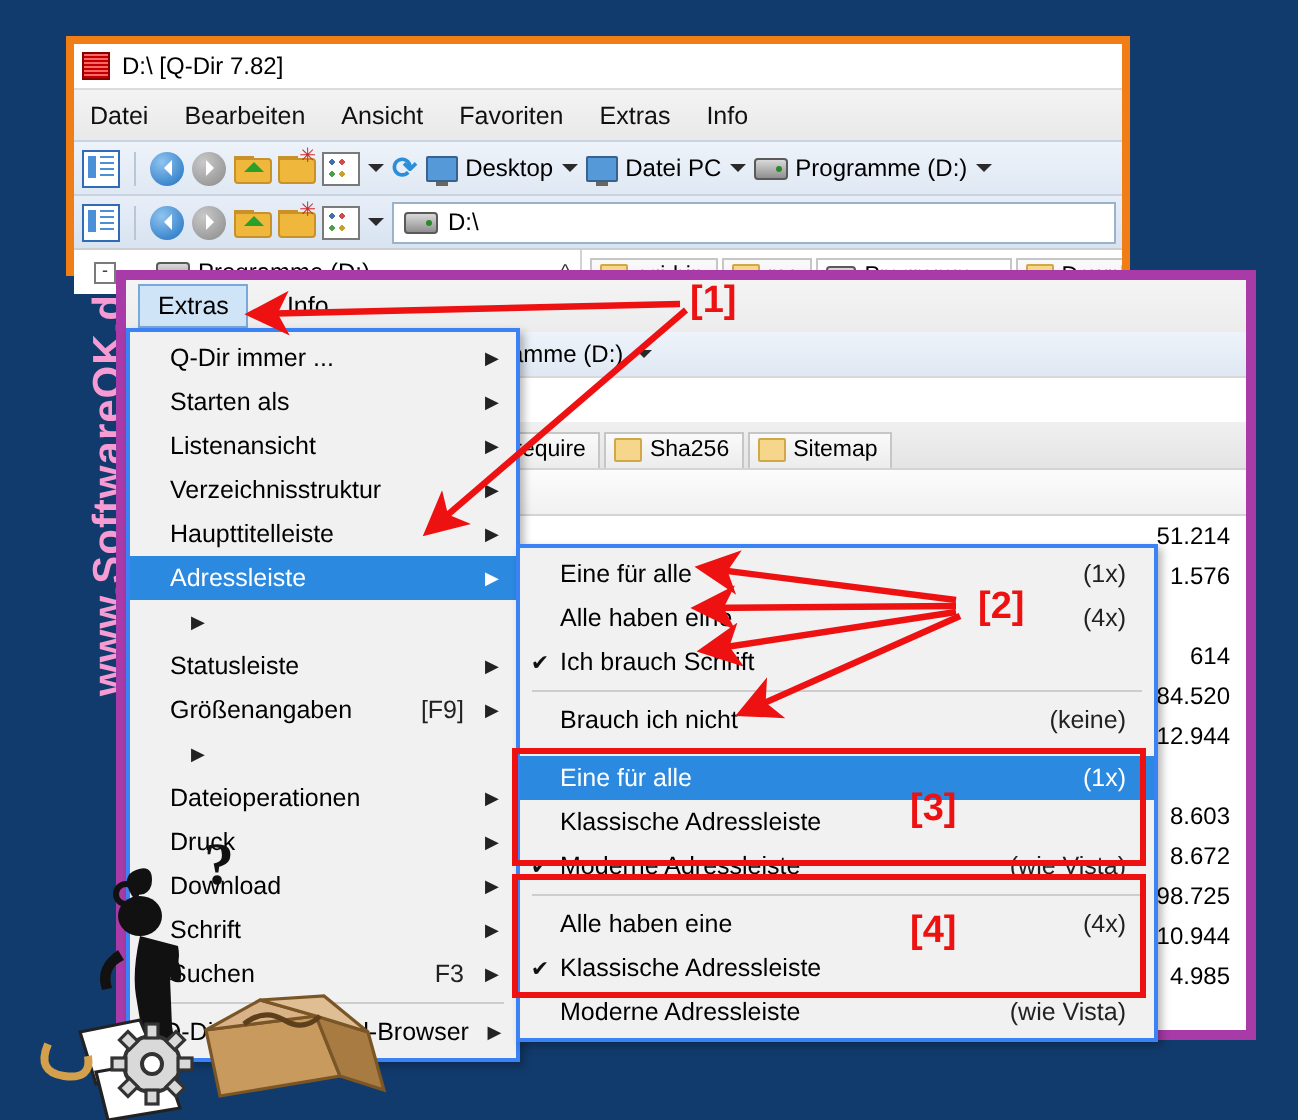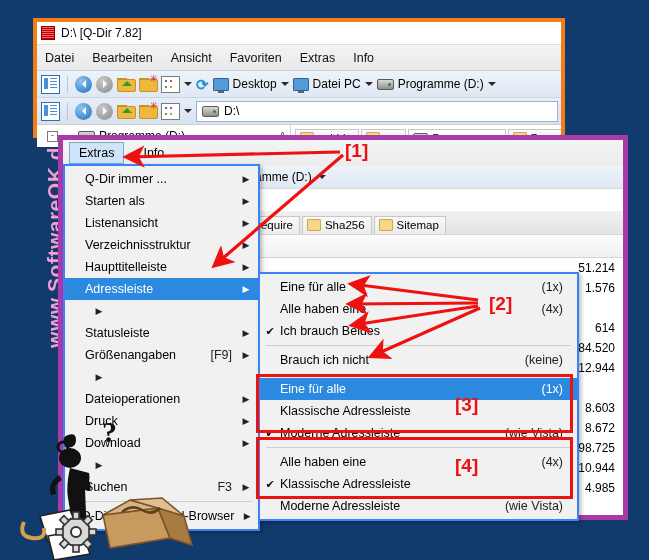--- a/index.html
+++ b/index.html
@@ -425,20 +425,21 @@
       <span class="arr">▶</span>
     </div>
     <div class="mitem">
       <span class="chk"></span>
       <span class="lbl">Download</span>
       <span class="acc"></span>
       <span class="arr">▶</span>
     </div>
     <div class="mitem">
       <span class="chk"></span>
+      <span class="lbl">Schrift</span>
       <span class="acc"></span>
       <span class="arr">▶</span>
     </div>
     <div class="mitem">
       <span class="chk"></span>
       <span class="lbl">Suchen</span>
       <span class="acc">F3</span>
       <span class="arr">▶</span>
     </div>
     <div class="mdiv"></div>
@@ -456,21 +457,21 @@
       <span class="lbl">Eine für alle</span>
       <span class="acc">(1x)</span>
     </div>
     <div class="mitem">
       <span class="chk"></span>
       <span class="lbl">Alle haben eine</span>
       <span class="acc">(4x)</span>
     </div>
     <div class="mitem">
       <span class="chk">✔</span>
-      <span class="lbl">Ich brauch Beides</span>
+      <span class="lbl">Ich brauch Schrift</span>
       <span class="acc"></span>
     </div>
     <div class="mdiv"></div>
     <div class="mitem">
       <span class="chk"></span>
       <span class="lbl">Brauch ich nicht</span>
       <span class="acc">(keine)</span>
     </div>
     <div class="mdiv"></div>
     <div class="mitem hl">

